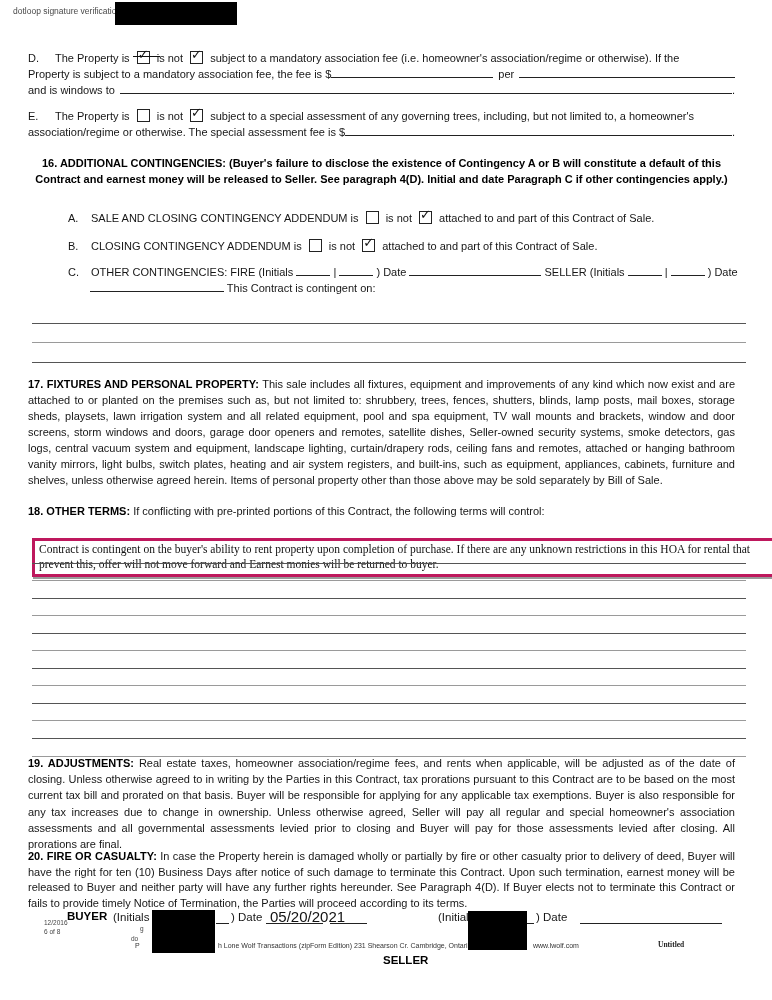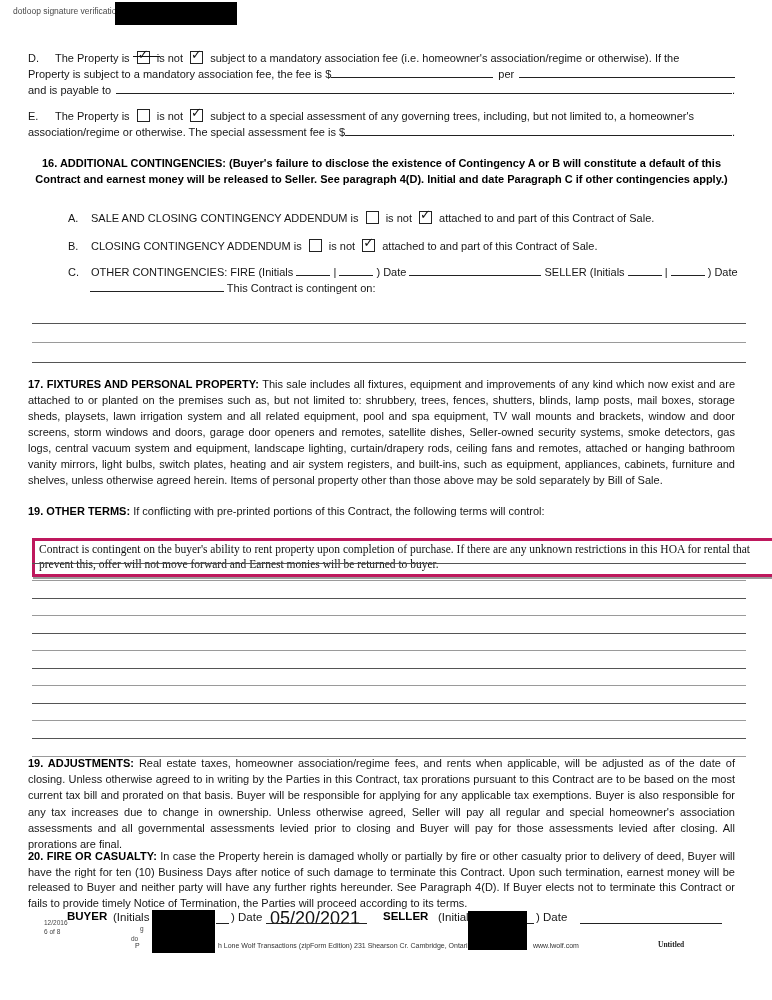--- a/index.html
+++ b/index.html
@@ -29,21 +29,21 @@
   .otbox{position:absolute;left:32px;top:538px;width:749px;box-sizing:border-box;
       border:3px solid #be185d;box-shadow:1px 2px 0 #9a9a9a;padding:1px 4px 3px 4px;
       font-family:"Liberation Serif","DejaVu Serif",serif;font-size:11.5px;line-height:14.5px;
       color:#101010;background:#fff;}
   .redact{position:absolute;background:#000;}
   .abs{position:absolute;}
   .tiny{font-size:6.5px;color:#444;line-height:8px;}
   .foot{font-size:7px;color:#333;line-height:9px;}
   .sigline{position:absolute;border-bottom:1.2px solid #222;height:0;}
   .sigtxt{position:absolute;font-size:11.5px;}
-  .dateval{position:absolute;font-size:18px;color:#111;}
+  .dateval{position:absolute;font-size:15px;color:#111;}
   .untitled{font-family:"Liberation Serif","DejaVu Serif",serif;font-weight:bold;
       font-size:7.5px;color:#222;}
   .topbar-label{position:absolute;left:13px;top:6px;font-size:8.5px;color:#4a4a4a;}
 </style>
 </head>
 <body>
 
 <div class="page">
 
   <span class="topbar-label">dotloop signature verification:</span>
@@ -56,21 +56,21 @@
       <span class="cb checked"></span>
       <span>subject to a mandatory association fee (i.e. homeowner's association/regime or otherwise). If the</span>
     </div>
     <div class="flexline">
       <span>Property is subject to a mandatory association fee, the fee is $</span>
       <span class="ul" style="width:162px"></span>
       <span style="padding:0 5px">per</span>
       <span class="ul grow"></span>
     </div>
     <div class="flexline">
-      <span>and is payable to</span>
+      <span>and is windows to</span>
       <span class="ul grow" style="margin-left:5px"></span>
       <span>.</span>
     </div>
   </div>
 
   <div class="blk" style="top:108px">
     <div class="nowrap">
       <span class="itemlbl">E.</span><span>The Property is</span>
       <span class="cb"></span>
       <span>is not</span>
@@ -130,21 +130,21 @@
     <div class="bline"></div>
     <div class="bline"></div>
   </div>
 
   <div class="blk" style="top:376px;line-height:16px">
     <span class="b">17.  FIXTURES AND PERSONAL PROPERTY:</span>
     <span>This sale includes all fixtures, equipment and improvements of any kind which now exist and are attached to or planted on the premises such as, but not limited to: shrubbery, trees, fences, shutters, blinds, lamp posts, mail boxes, storage sheds, playsets, lawn irrigation system and all related equipment, pool and spa equipment, TV wall mounts and brackets, window and door screens, storm windows and doors, garage door openers and remotes, satellite dishes, Seller-owned security systems, smoke detectors, gas logs, central vacuum system and equipment, landscape lighting, curtain/drapery rods, ceiling fans and remotes, attached or hanging bathroom vanity mirrors, light bulbs, switch plates, heating and air system registers, and built-ins, such as equipment, appliances, cabinets, furniture and shelves, unless otherwise agreed herein.  Items of personal property other than those above may be sold separately by Bill of Sale.</span>
   </div>
 
   <div class="blk nowrap" style="top:503px">
-    <span class="b">19.  OTHER TERMS:</span>
+    <span class="b">18.  OTHER TERMS:</span>
     <span>If conflicting with pre-printed portions of this Contract, the following terms will control:</span>
   </div>
 
   <div class="otbox">
     <span>Contract is contingent on the buyer's ability to rent property upon completion of purchase. If there are any unknown restrictions in this HOA for rental that prevent this, offer will not move forward and Earnest monies will be returned to buyer.</span>
   </div>
 
   <div class="lines" id="tlines">
     <div class="bline"></div>
     <div class="bline"></div>
@@ -170,21 +170,21 @@
     <span>In case the Property herein is damaged wholly or partially by fire or other casualty prior to delivery of deed, Buyer will have the right for ten (10) Business Days after notice of such damage to terminate this Contract. Upon such termination, earnest money will be released to Buyer and neither party will have any further rights hereunder. See Paragraph 4(D). If Buyer elects not to terminate this Contract or fails to provide timely Notice of Termination, the Parties will proceed according to its terms.</span>
   </div>
 
   <span class="sigtxt b" style="left:67px;top:910px">BUYER</span>
   <span class="sigtxt" style="left:113px;top:911px">(Initials</span>
   <div class="sigline" style="left:216px;top:923px;width:13px"></div>
   <span class="sigtxt" style="left:231px;top:911px">) Date</span>
   <span class="dateval" style="left:270px;top:908px">05/20/2021</span>
   <div class="sigline" style="left:266px;top:923px;width:57px"></div>
   <div class="sigline" style="left:330px;top:923px;width:37px"></div>
-  <span class="sigtxt b" style="left:383px;top:910px">SELLER</span>
+  <span class="sigtxt b" style="left:383px;top:954px">SELLER</span>
   <span class="sigtxt" style="left:438px;top:911px">(Initials</span>
   <div class="sigline" style="left:527px;top:923px;width:7px"></div>
   <span class="sigtxt" style="left:536px;top:911px">) Date</span>
   <div class="sigline" style="left:580px;top:923px;width:142px"></div>
 
   <span class="abs tiny" style="left:44px;top:919px">12/2016</span>
   <span class="abs tiny" style="left:44px;top:928px">6 of 8</span>
   <span class="abs tiny" style="left:140px;top:925px">g</span>
   <span class="abs tiny" style="left:131px;top:935px">do</span>
   <span class="abs foot" style="left:135px;top:941px">P</span>

